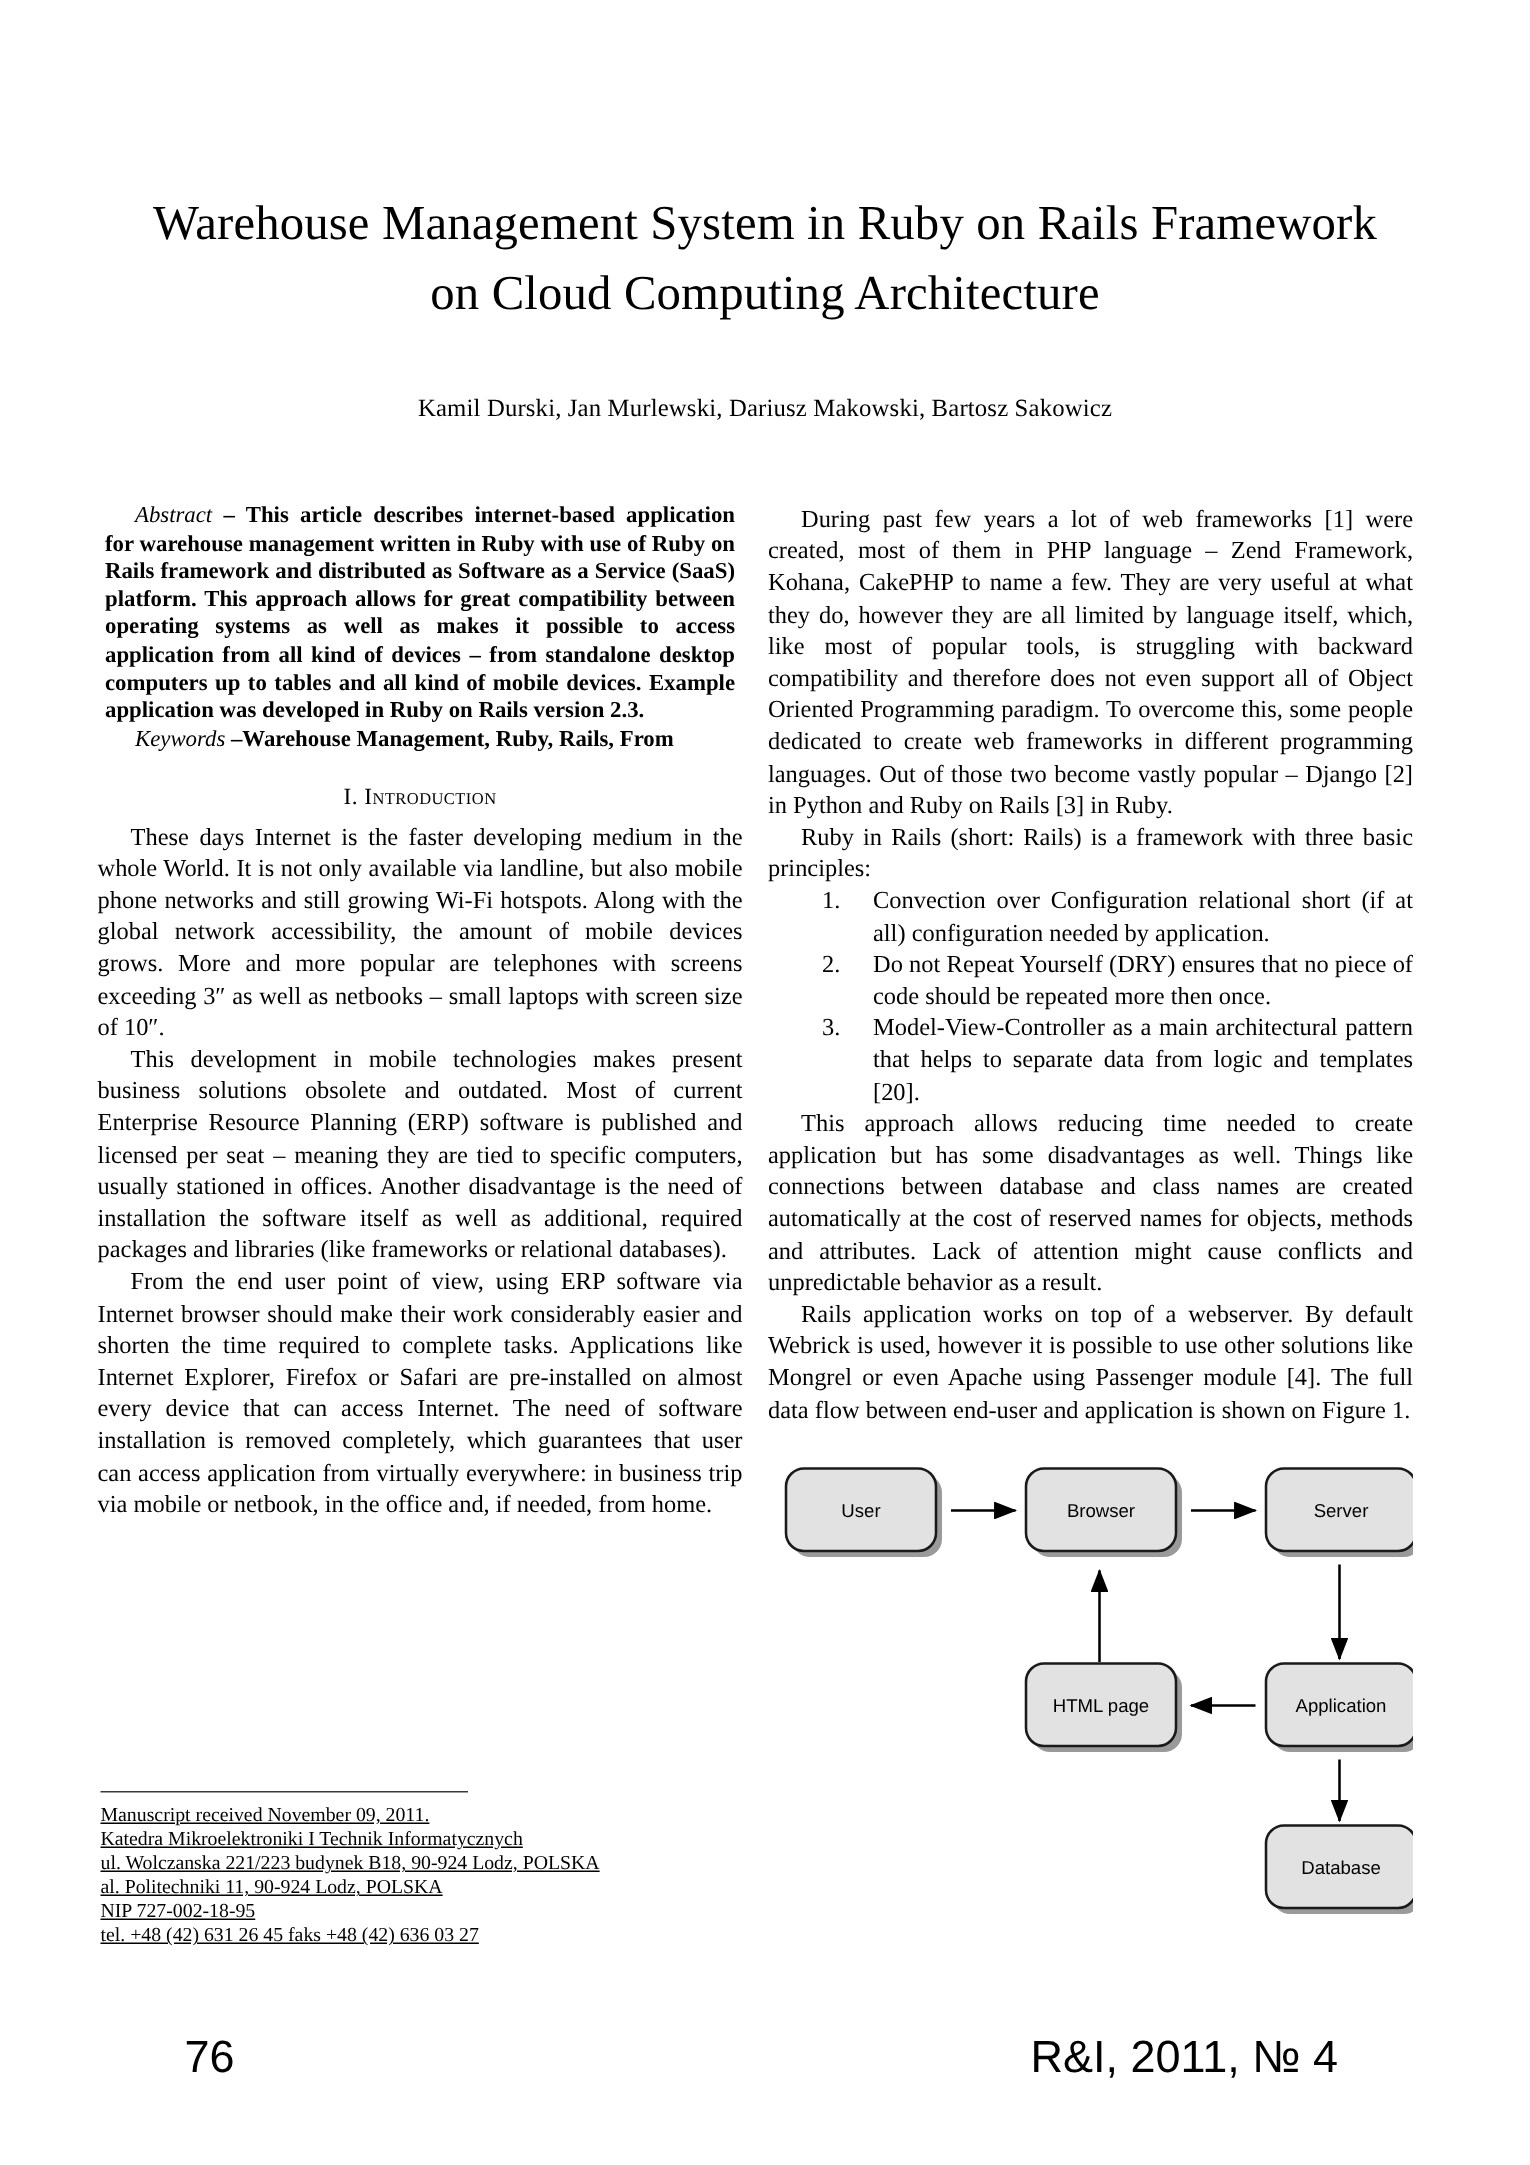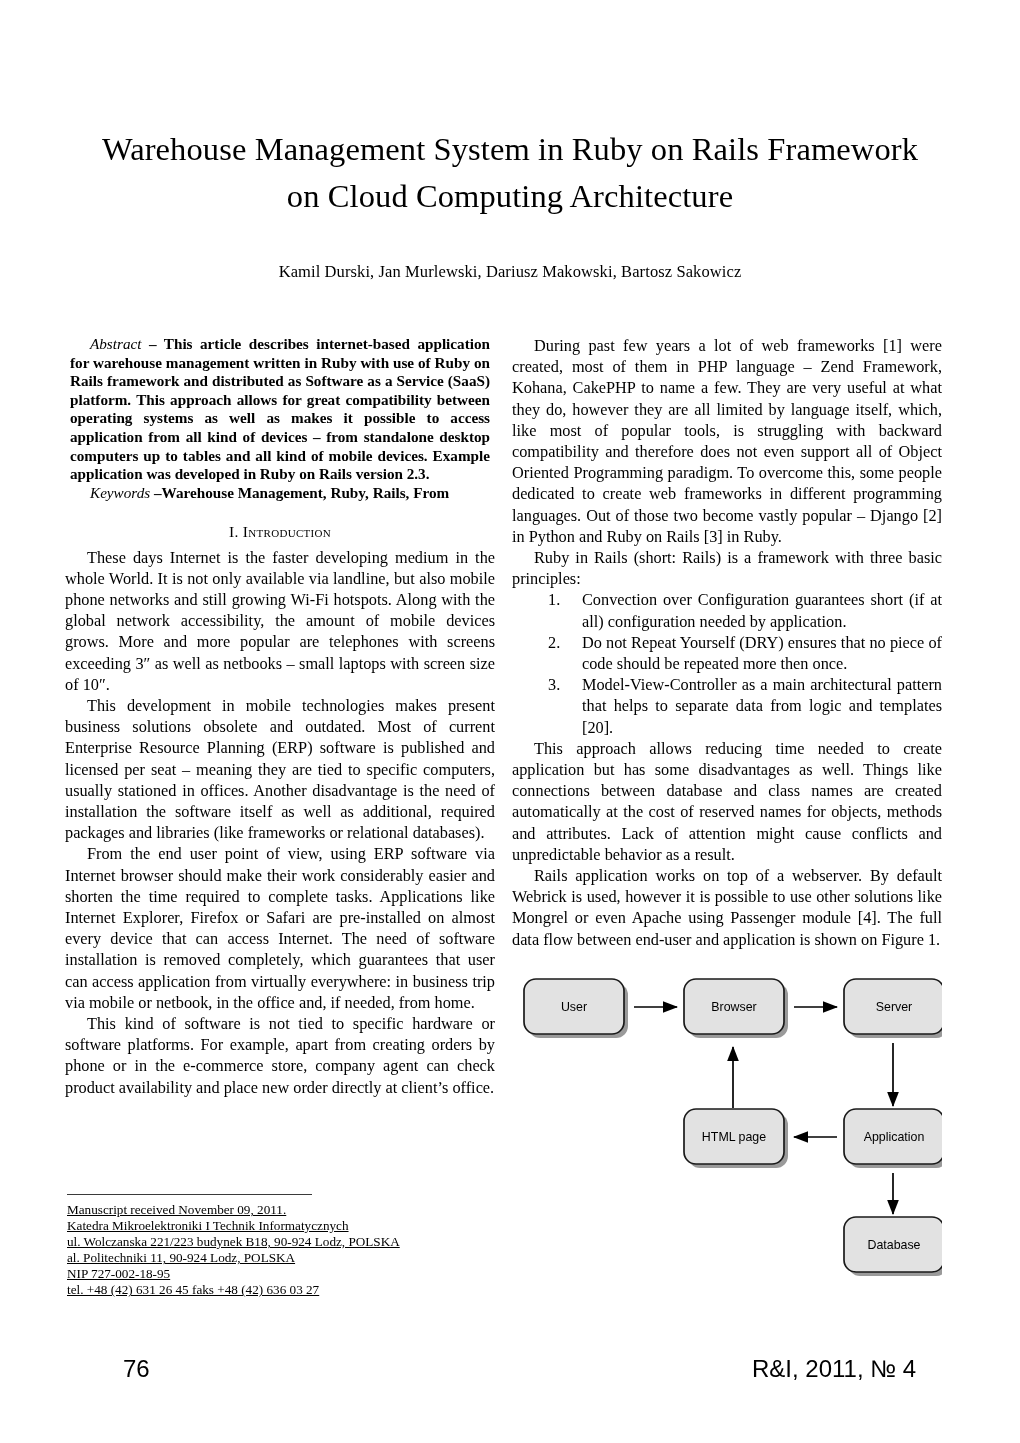--- a/index.html
+++ b/index.html
@@ -134,30 +134,30 @@
   #figure-svg { display: block; }
 
   
   #page-footer {
     position: absolute;
     left: 0;
     top: 1355px;
     width: 1020px;
     height: 34px;
     font-family: "Liberation Sans", "DejaVu Sans", sans-serif;
-    font-size: 24px;
+    font-size: 30px;
   }
   #footer-page-number {
     position: absolute;
     left: 123px;
     top: 0;
   }
   #footer-journal {
     position: absolute;
-    right: 104px;
+    right: 128px;
     top: 0;
     margin-left: 31px;
   }
 
   .fig-label {
     font-family: "Liberation Sans", "DejaVu Sans", sans-serif;
     font-size: 12.4px;
     fill: #000000;
   }
 </style>
@@ -176,29 +176,28 @@
     <div id="abstract-block">
       <p id="abstract-par"><span class="lbl-italic">Abstract</span><span> – </span><span>This article describes internet-based application for warehouse management written in Ruby with use of Ruby on Rails framework and distributed as Software as a Service (SaaS) platform. This approach allows for great compatibility between operating systems as well as makes it possible to access application from all kind of devices – from standalone desktop computers up to tables and all kind of mobile devices. Example application was developed in Ruby on Rails version 2.3.</span></p>
       <p id="keywords-par"><span class="lbl-italic">Keywords</span><span> –</span><span>Warehouse Management, Ruby, Rails, From</span></p>
     </div>
 
     <div class="section-heading"><span class="sec-num">I.</span> <span>Introduction</span></div>
 
     <p class="body-par">These days Internet is the faster developing medium in the whole World. It is not only available via landline, but also mobile phone networks and still growing Wi-Fi hotspots. Along with the global network accessibility, the amount of mobile devices grows. More and more popular are telephones with screens exceeding 3″ as well as netbooks – small laptops with screen size of 10″.</p>
     <p class="body-par">This development in mobile technologies makes present business solutions obsolete and outdated. Most of current Enterprise Resource Planning (ERP) software is published and licensed per seat – meaning they are tied to specific computers, usually stationed in offices. Another disadvantage is the need of installation the software itself as well as additional, required packages and libraries (like frameworks or relational databases).</p>
     <p class="body-par">From the end user point of view, using ERP software via Internet browser should make their work considerably easier and shorten the time required to complete tasks. Applications like Internet Explorer, Firefox or Safari are pre-installed on almost every device that can access Internet. The need of software installation is removed completely, which guarantees that user can access application from virtually everywhere: in business trip via mobile or netbook, in the office and, if needed, from home.</p>
-    <p class="body-par">This kind of software is not tied to specific hardware or software platforms. For example, apart from creating orders by phone or in the e-commerce store, company agent can check product availability and place new order directly at client’s office.</p>
   </div>
 
   <div class="column" id="column-right">
     <p class="body-par">During past few years a lot of web frameworks [1] were created, most of them in PHP language – Zend Framework, Kohana, CakePHP to name a few. They are very useful at what they do, however they are all limited by language itself, which, like most of popular tools, is struggling with backward compatibility and therefore does not even support all of Object Oriented Programming paradigm. To overcome this, some people dedicated to create web frameworks in different programming languages. Out of those two become vastly popular – Django [2] in Python and Ruby on Rails [3] in Ruby.</p>
     <p class="body-par">Ruby in Rails (short: Rails) is a framework with three basic principles:</p>
 
     <ol class="principles">
-      <li><span class="num">1.</span><span>Convection over Configuration guarantees short (if at all) configuration needed by application.</span></li>
+      <li><span class="num">1.</span><span>Convection over Configuration relational short (if at all) configuration needed by application.</span></li>
       <li><span class="num">2.</span><span>Do not Repeat Yourself (DRY) ensures that no piece of code should be repeated more then once.</span></li>
       <li><span class="num">3.</span><span>Model-View-Controller as a main architectural pattern that helps to separate data from logic and templates [20].</span></li>
     </ol>
 
     <p class="body-par">This approach allows reducing time needed to create application but has some disadvantages as well. Things like connections between database and class names are created automatically at the cost of reserved names for objects, methods and attributes. Lack of attention might cause conflicts and unpredictable behavior as a result.</p>
     <p class="body-par">Rails application works on top of a webserver. By default Webrick is used, however it is possible to use other solutions like Mongrel or even Apache using Passenger module [4]. The full data flow between end-user and application is shown on Figure 1.</p>
   </div>
 
   <div id="figure-block">
     <svg id="figure-svg" width="430" height="320" viewBox="0 0 430 320" xmlns="http://www.w3.org/2000/svg">

